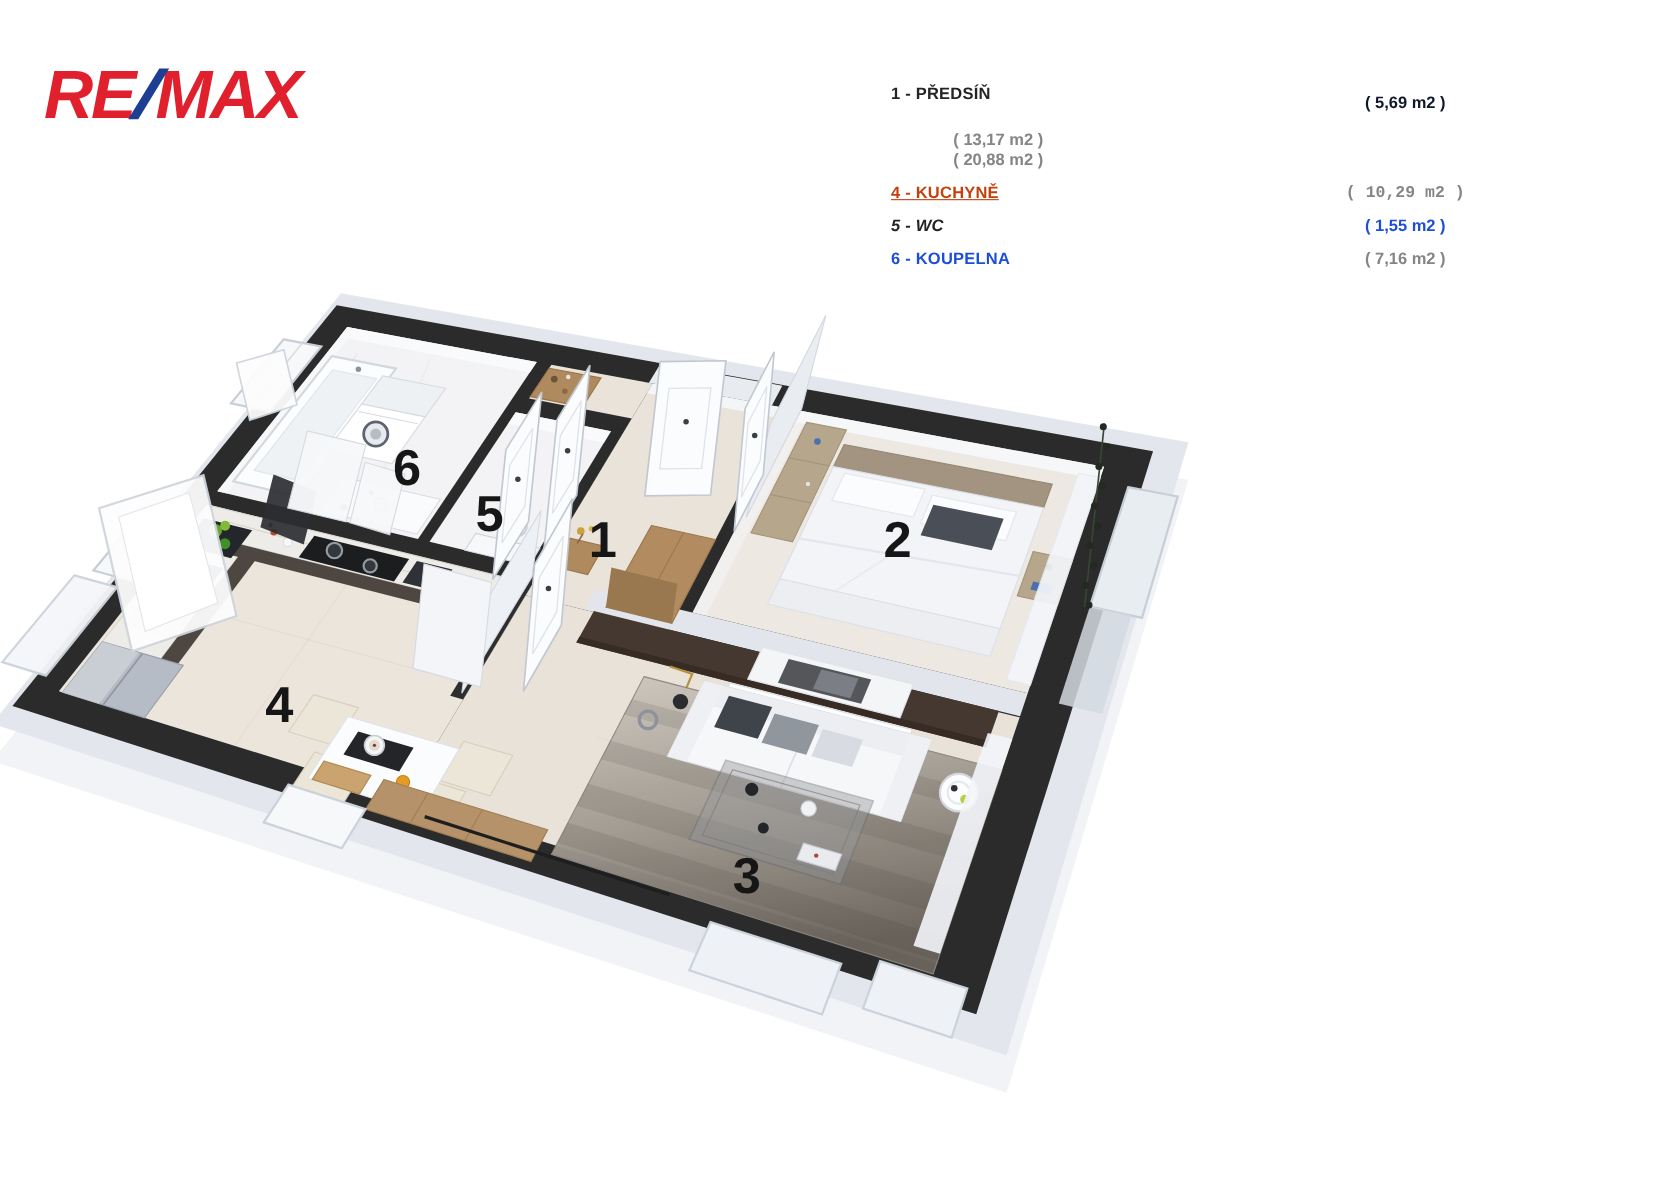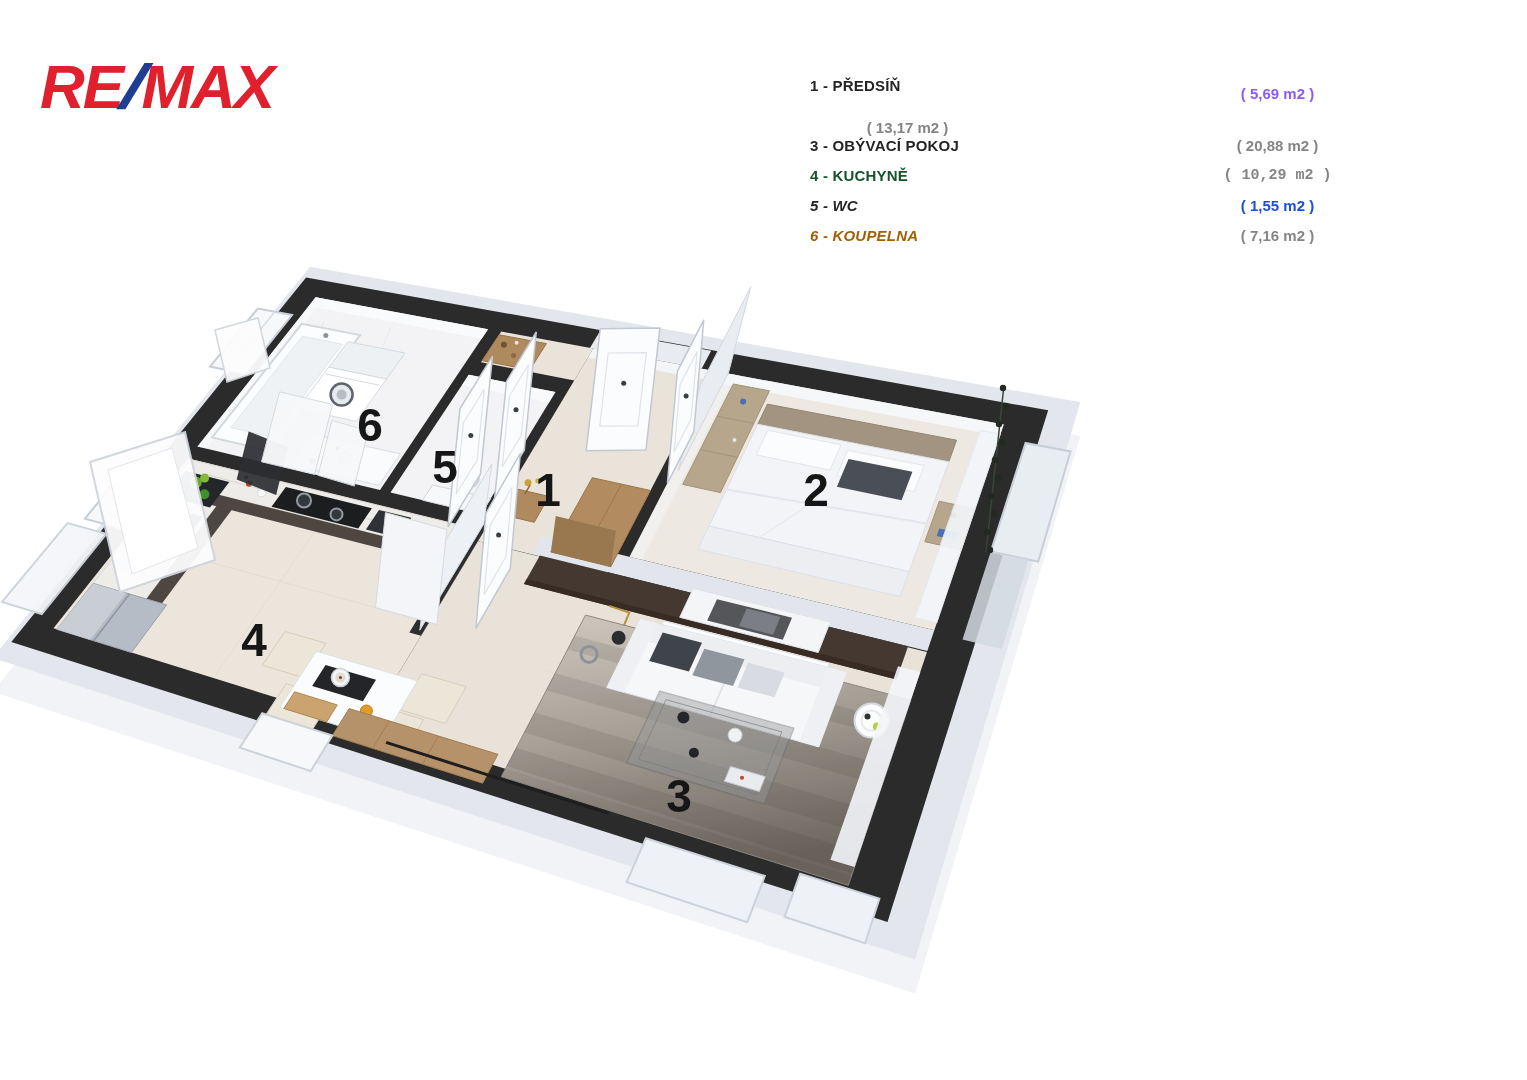--- a/index.html
+++ b/index.html
@@ -18,39 +18,38 @@
 </head>
 <body>
 
 <div class="logo">
   <span style="color: rgb(224, 32, 45); margin-left: 32px;">RE</span><span class="slash" style="color: rgb(29, 62, 146);">/</span><span style="color: rgb(224, 32, 45);">MAX</span>
 </div>
 
 <div class="legend">
   <div class="legend-row">
     <span class="legend-label" style="color: rgb(36, 36, 36);">1 - PŘEDSÍŇ</span>
-    <span class="legend-area" style="color: #8b5cf6; margin-top: 16px;">( 5,69 m2 )</span>
+    <span class="legend-area" style="color: #0f172a; margin-top: 16px;">( 5,69 m2 )</span>
   </div>
   <div class="legend-row">
     <span class="legend-area" style="color: rgb(133, 133, 133); margin-top: 24px;">( 13,17 m2 )</span>
   </div>
   <div class="legend-row">
-    <span class="legend-label" style="color: rgb(36, 36, 36);">3 - OBÝVACÍ POKOJ</span>
     <span class="legend-area" style="color: rgb(133, 133, 133);">( 20,88 m2 )</span>
   </div>
   <div class="legend-row">
-    <span class="legend-label" style="color: #14532d;">4 - KUCHYNĚ</span>
+    <span class="legend-label" style="color: #c2410c; text-decoration: underline;">4 - KUCHYNĚ</span>
     <span class="legend-area" style="color: rgb(133, 133, 133); font-family: Liberation Mono, monospace;">( 10,29 m2 )</span>
   </div>
   <div class="legend-row">
     <span class="legend-label" style="color: rgb(36, 36, 36); font-style: italic;">5 - WC</span>
     <span class="legend-area" style="color: #1d4ed8;">( 1,55 m2 )</span>
   </div>
   <div class="legend-row">
-    <span class="legend-label" style="color: #a16207; font-style: italic;">6 - KOUPELNA</span>
+    <span class="legend-label" style="color: #1d4ed8;">6 - KOUPELNA</span>
     <span class="legend-area" style="color: rgb(133, 133, 133);">( 7,16 m2 )</span>
   </div>
 </div>
 
 <svg id="plan" width="1527" height="1080" viewBox="0 0 1527 1080">
     <defs>
       <linearGradient id="rug" x1="0" y1="0" x2="0.25" y2="1">
         <stop offset="0" stop-color="#cfc9c0"></stop>
         <stop offset="0.5" stop-color="#a39c93"></stop>
         <stop offset="1" stop-color="#6b645c"></stop>

